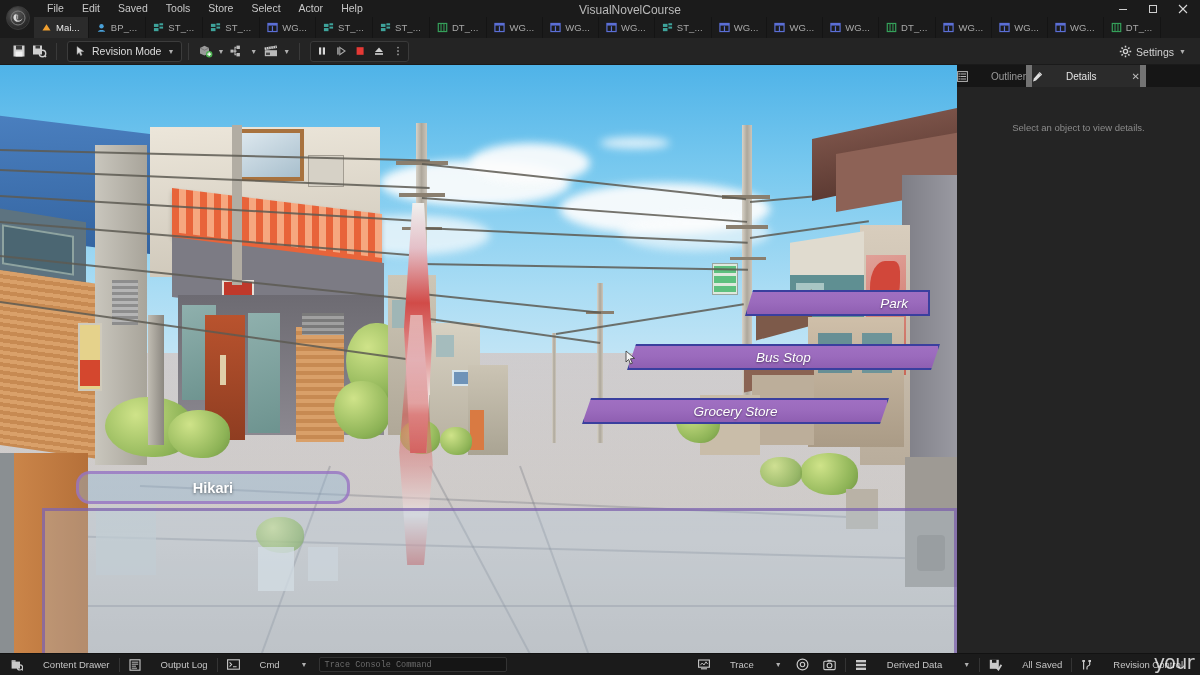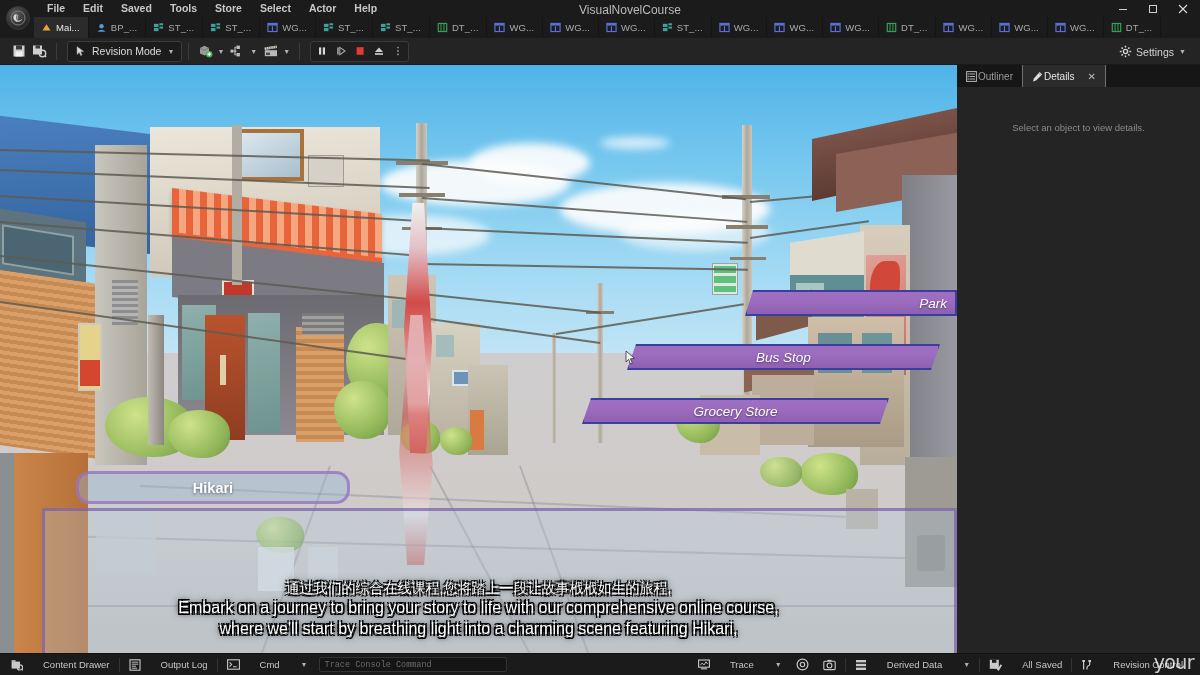--- a/index.html
+++ b/index.html
@@ -9,21 +9,21 @@
     font-family: "Liberation Sans", sans-serif;
     overflow: hidden;
   }
   #app { position: relative; width: 1200px; height: 675px; background: #242424; }
 
   
   .titlebar {
     position: absolute; left: 0; top: 0; width: 1200px; height: 17px;
     background: #1b1b1b; display: flex; align-items: center;
   }
-  .menu-strip { display: flex; align-items: flex-end; margin-left: 38px; gap: 0px; font-weight: bold; }
+  .menu-strip { display: flex; align-items: flex-end; margin-left: 38px; gap: 0px; }
   .menu-item {
     font-size: 10.5px; color: #c8c8c8; padding: 2px 9px; line-height: 13px;
     white-space: nowrap;
   }
   .win-title {
     position: absolute; left: 0; right: 0; text-align: center;
     font-size: 12px; color: #b9b9b9; top: 3px;
     padding-left: 60px;
   }
   .win-buttons {
@@ -176,23 +176,23 @@
   .choice {
     position: absolute; height: 26px;
     background: linear-gradient(180deg, #a06fc2 0%, #9b6bbd 45%, #8f5fb2 100%);
     border: 2px solid #3a3f9e;
     box-shadow: 0 1px 3px rgba(0,0,0,.35);
     display: flex; align-items: center;
     color: #ffffff; font-style: italic; font-size: 13.5px;
     text-shadow: 0 1px 2px rgba(0,0,0,.45);
     pointer-events: auto;
   }
-  .choice.c1 { left: 745px; top: 225px; width: 212px;
+  .choice.c1 { left: 745px; top: 225px; width: 185px;
     clip-path: polygon(8px 0, 100% 0, 100% 100%, 0 100%);
-    justify-content: flex-end; padding-right: 8px; }
+    justify-content: flex-end; padding-right: 20px; }
   .choice.c2 { left: 627px; top: 279px; width: 313px;
     clip-path: polygon(9px 0, 100% 0, calc(100% - 9px) 100%, 0 100%);
     justify-content: center; }
   .choice.c3 { left: 582px; top: 333px; width: 307px;
     clip-path: polygon(9px 0, 100% 0, calc(100% - 9px) 100%, 0 100%);
     justify-content: center; }
 
   .namebox {
     position: absolute; left: 76px; top: 406px; width: 274px; height: 33px;
     background: rgba(150,185,215,0.42);
@@ -231,23 +231,23 @@
 
   
   .rightpanel {
     position: absolute; left: 957px; top: 65px; width: 243px; height: 588px;
     background: #1e1e1e;
   }
   .panel-tabs {
     display: flex; align-items: stretch; height: 22px; background: #161616;
   }
   .ptab {
-    display: flex; align-items: center; gap: 1px; padding: 0 9px;
+    display: flex; align-items: center; gap: 23px; padding: 0 0;
     font-size: 10px; color: #9a9a9a; height: 22px;
-    border-right: 1px solid #737373;
+    border-right: 6px solid #737373;
   }
   .ptab.active { background: #2b2b2b; color: #e4e4e4; }
   .ptab .pclose { margin-left: 12px; color: #bcbcbc; font-size: 10px; }
   .panel-body {
     height: 566px; background: #242424; padding-top: 35px; text-align: center;
   }
   .panel-empty { font-size: 9.5px; color: #8b8b8b; }
 
   
   .statusbar {
@@ -750,25 +750,20 @@
       <div class="choice c2">
         <span>Bus Stop</span>
       </div>
 
       <div class="namebox">
         <span>Hikari</span>
       </div>
 
       <div class="dialogbox"></div>
 
-      <div class="subs">
-        <span class="sub-line sub-cn">通过我们的综合在线课程,您将踏上一段让故事栰栰如生的旅程,</span>
-        <span class="sub-line sub-en">Embark on a journey to bring your story to life with our comprehensive online course,</span>
-        <span class="sub-line sub-en">where we'll start by breathing light into a charming scene featuring Hikari,</span>
-      </div>
     </div>
 
     <svg class="cursor-arrow" width="11" height="16" viewBox="0 0 11 16">
       <path d="M1 1 L1 12 L3.6 9.4 L5.5 14 L7.4 13.2 L5.4 8.8 L9.6 8.4 Z" fill="#f2f2f2" stroke="#333" stroke-width="0.8"></path>
     </svg>
   </div>
 
   <div class="rightpanel">
     <div class="panel-tabs">
       <div class="ptab">

